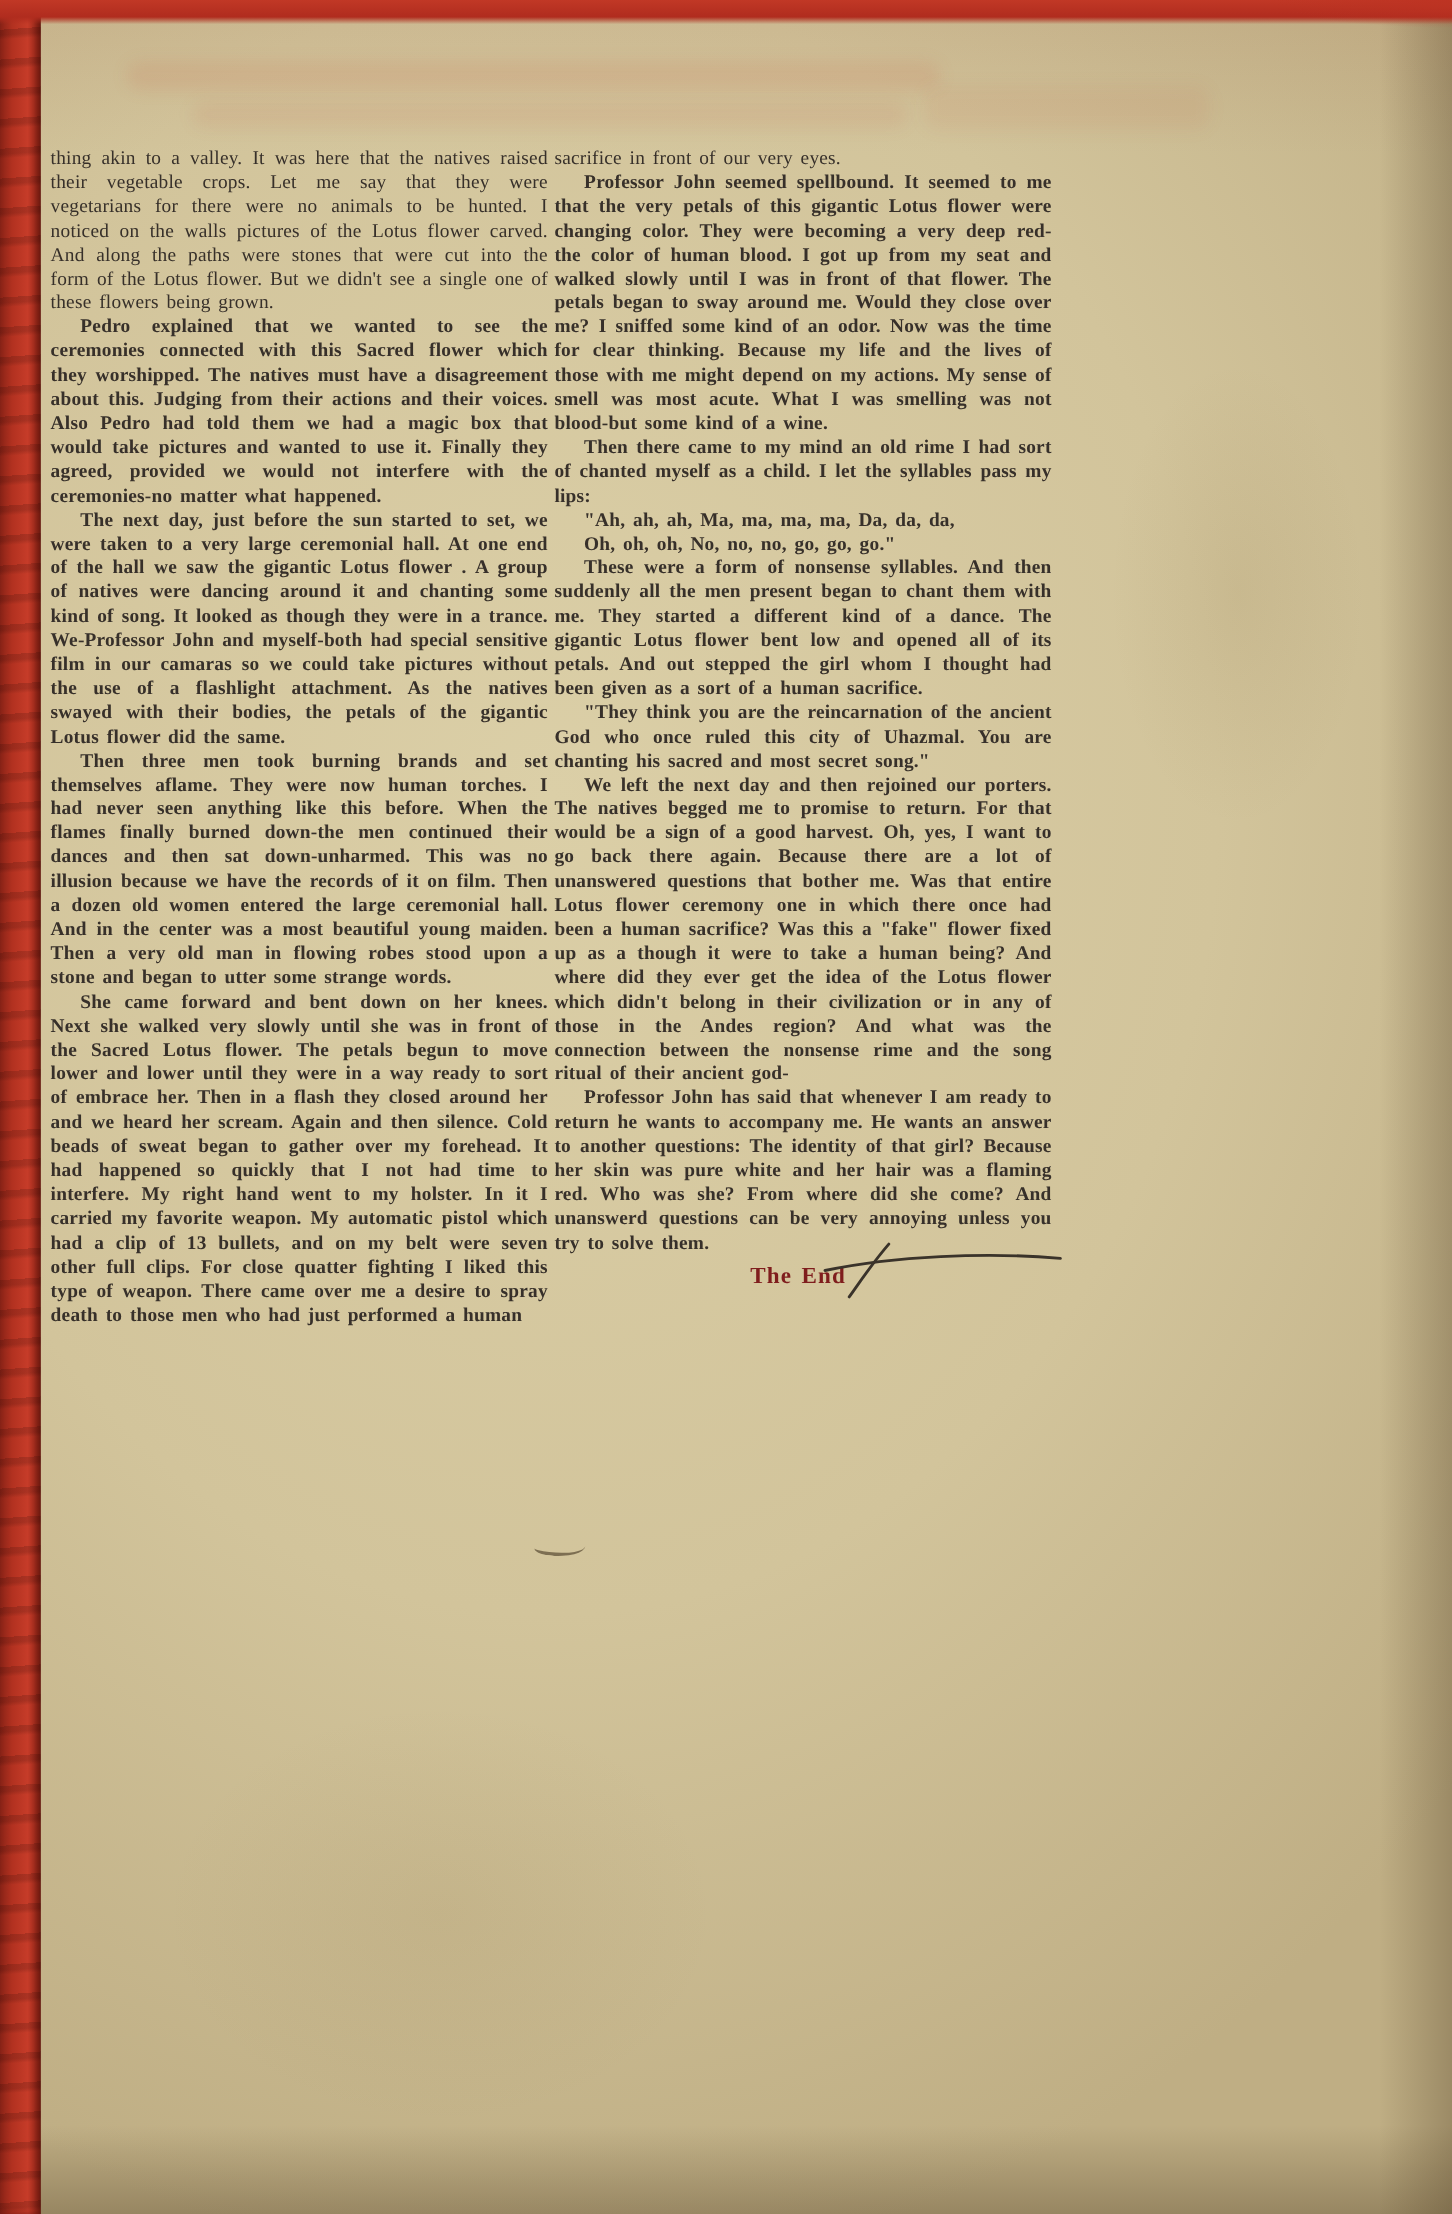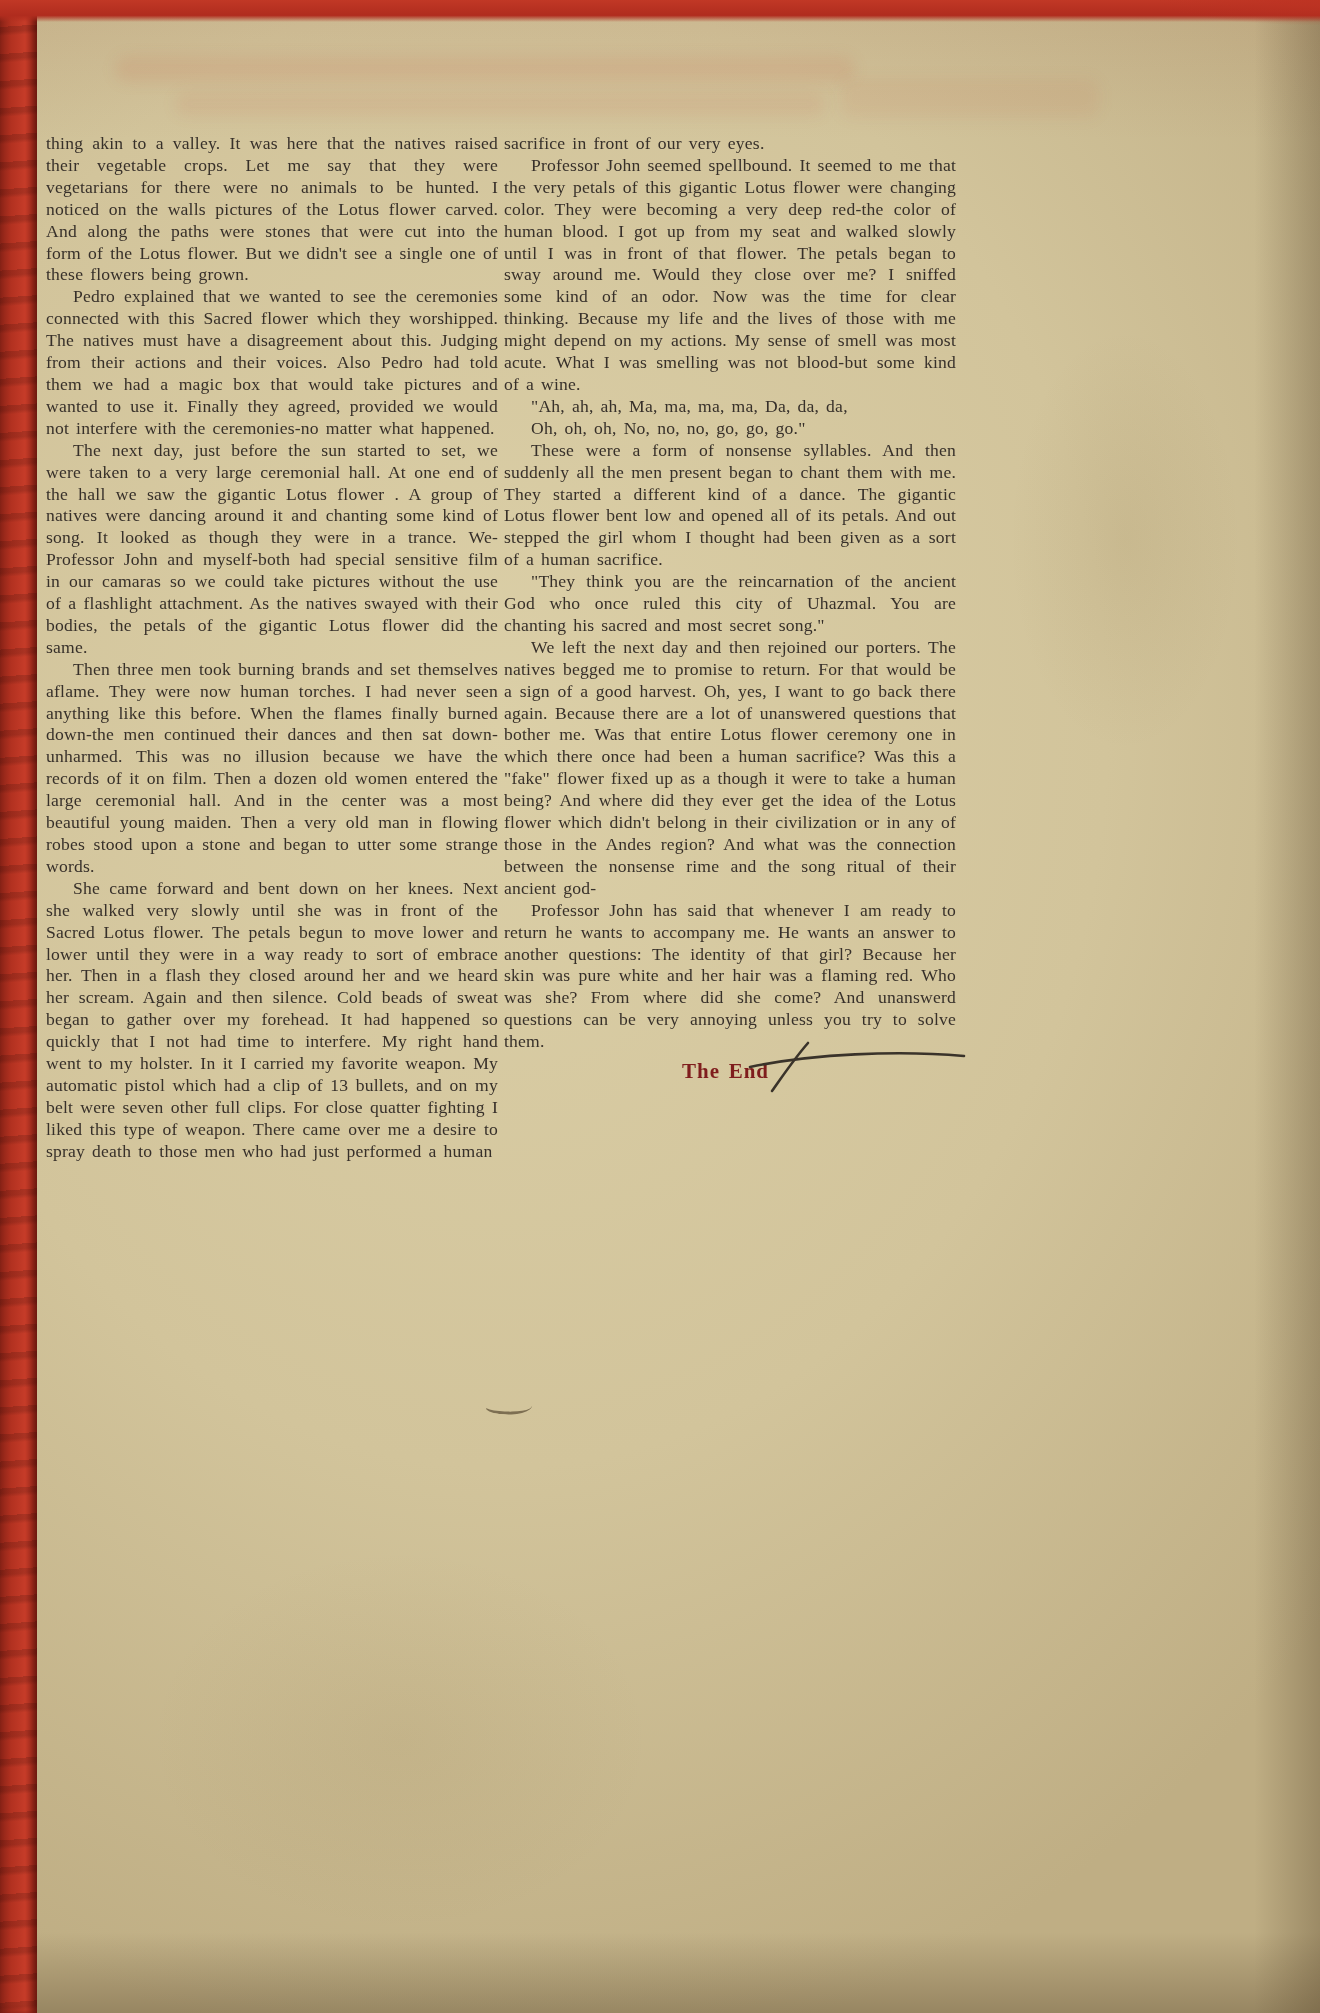--- a/index.html
+++ b/index.html
@@ -50,21 +50,21 @@
 
   .text-area{position:absolute;left:46px;top:133px;width:936px;}
   .col{
     position:absolute;top:0;width:452px;
     color:#37302a;font-size:17.6px;line-height:21.9px;
     text-align:justify;word-spacing:2.4px;letter-spacing:0.2px;
   }
   .col-left{left:0;}
   .col-right{left:458px;}
   p.para{margin:0;}
-  p.para.indent{text-indent:27px;}
+  p.para.indent{text-indent:27px;font-weight:bold;}
   p.para.plain{text-align:left;}
 
   .end-row{
     position:relative;margin-top:8px;padding-left:178px;
     font-weight:bold;font-size:21px;letter-spacing:1px;color:#7f1d1d;
   }
   .end-row svg{position:absolute;left:238px;top:-32px;}
 </style>
 </head>
 <body>
@@ -88,20 +88,21 @@
         <p class="para indent">Pedro explained that we wanted to see the ceremonies connected with this Sacred flower which they worshipped. The natives must have a disagreement about this. Judging from their actions and their voices. Also Pedro had told them we had a magic box that would take pictures and wanted to use it. Finally they agreed, provided we would not interfere with the ceremonies-no matter what happened.</p>
         <p class="para indent">The next day, just before the sun started to set, we were taken to a very large ceremonial hall. At one end of the hall we saw the gigantic Lotus flower . A group of natives were dancing around it and chanting some kind of song. It looked as though they were in a trance. We-Professor John and myself-both had special sensitive film in our camaras so we could take pictures without the use of a flashlight attachment. As the natives swayed with their bodies, the petals of the gigantic Lotus flower did the same.</p>
         <p class="para indent">Then three men took burning brands and set themselves aflame. They were now human torches. I had never seen anything like this before. When the flames finally burned down-the men continued their dances and then sat down-unharmed. This was no illusion because we have the records of it on film. Then a dozen old women entered the large ceremonial hall. And in the center was a most beautiful young maiden. Then a very old man in flowing robes stood upon a stone and began to utter some strange words.</p>
         <p class="para indent">She came forward and bent down on her knees. Next she walked very slowly until she was in front of the Sacred Lotus flower. The petals begun to move lower and lower until they were in a way ready to sort of embrace her. Then in a flash they closed around her and we heard her scream. Again and then silence. Cold beads of sweat began to gather over my forehead. It had happened so quickly that I not had time to interfere. My right hand went to my holster. In it I carried my favorite weapon. My automatic pistol which had a clip of 13 bullets, and on my belt were seven other full clips. For close quatter fighting I liked this type of weapon. There came over me a desire to spray death to those men who had just performed a human</p>
       </div>
   </div>
   <div class="col col-right">
     <div>
         <p class="para plain">sacrifice in front of our very eyes.</p>
         <p class="para indent">Professor John seemed spellbound. It seemed to me that the very petals of this gigantic Lotus flower were changing color. They were becoming a very deep red-the color of human blood. I got up from my seat and walked slowly until I was in front of that flower. The petals began to sway around me. Would they close over me? I sniffed some kind of an odor. Now was the time for clear thinking. Because my life and the lives of those with me might depend on my actions. My sense of smell was most acute. What I was smelling was not blood-but some kind of a wine.</p>
+        <p class="para indent">Then there came to my mind an old rime I had sort of chanted myself as a child. I let the syllables pass my lips:</p>
         <p class="para indent plain">"Ah, ah, ah, Ma, ma, ma, ma, Da, da, da,</p>
         <p class="para indent plain">Oh, oh, oh, No, no, no, go, go, go."</p>
         <p class="para indent">These were a form of nonsense syllables. And then suddenly all the men present began to chant them with me. They started a different kind of a dance. The gigantic Lotus flower bent low and opened all of its petals. And out stepped the girl whom I thought had been given as a sort of a human sacrifice.</p>
         <p class="para indent">"They think you are the reincarnation of the ancient God who once ruled this city of Uhazmal. You are chanting his sacred and most secret song."</p>
         <p class="para indent">We left the next day and then rejoined our porters. The natives begged me to promise to return. For that would be a sign of a good harvest. Oh, yes, I want to go back there again. Because there are a lot of unanswered questions that bother me. Was that entire Lotus flower ceremony one in which there once had been a human sacrifice? Was this a "fake" flower fixed up as a though it were to take a human being? And where did they ever get the idea of the Lotus flower which didn't belong in their civilization or in any of those in the Andes region? And what was the connection between the nonsense rime and the song ritual of their ancient god-</p>
         <p class="para indent">Professor John has said that whenever I am ready to return he wants to accompany me. He wants an answer to another questions: The identity of that girl? Because her skin was pure white and her hair was a flaming red. Who was she? From where did she come? And unanswerd questions can be very annoying unless you try to solve them.</p>
       </div>
     <div class="end-row">
       <svg width="230" height="64" viewBox="0 0 230 64" aria-hidden="true">
         <path d="M8 38 C 70 25, 155 21, 222 27" stroke="#3a332a" stroke-width="2.6" fill="none" stroke-linecap="round"></path>

